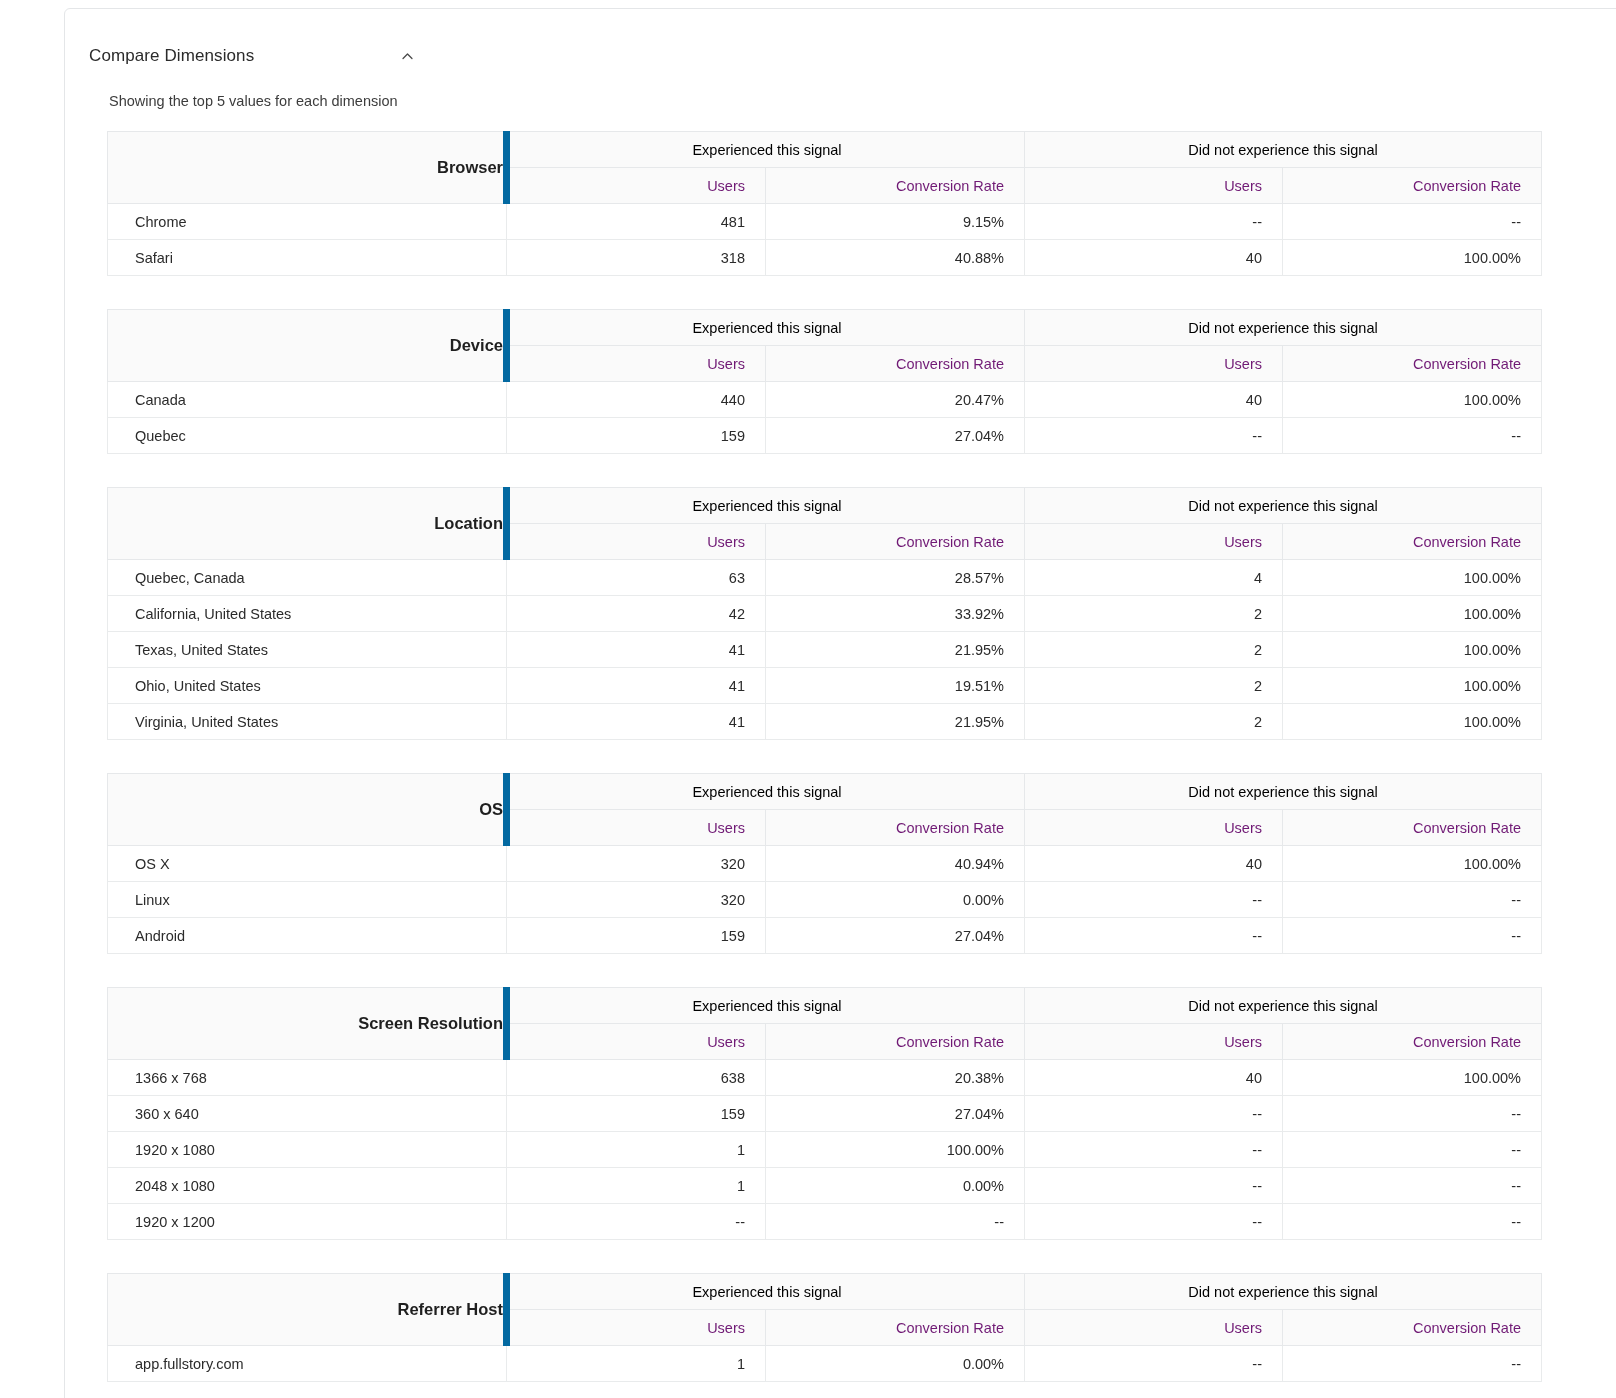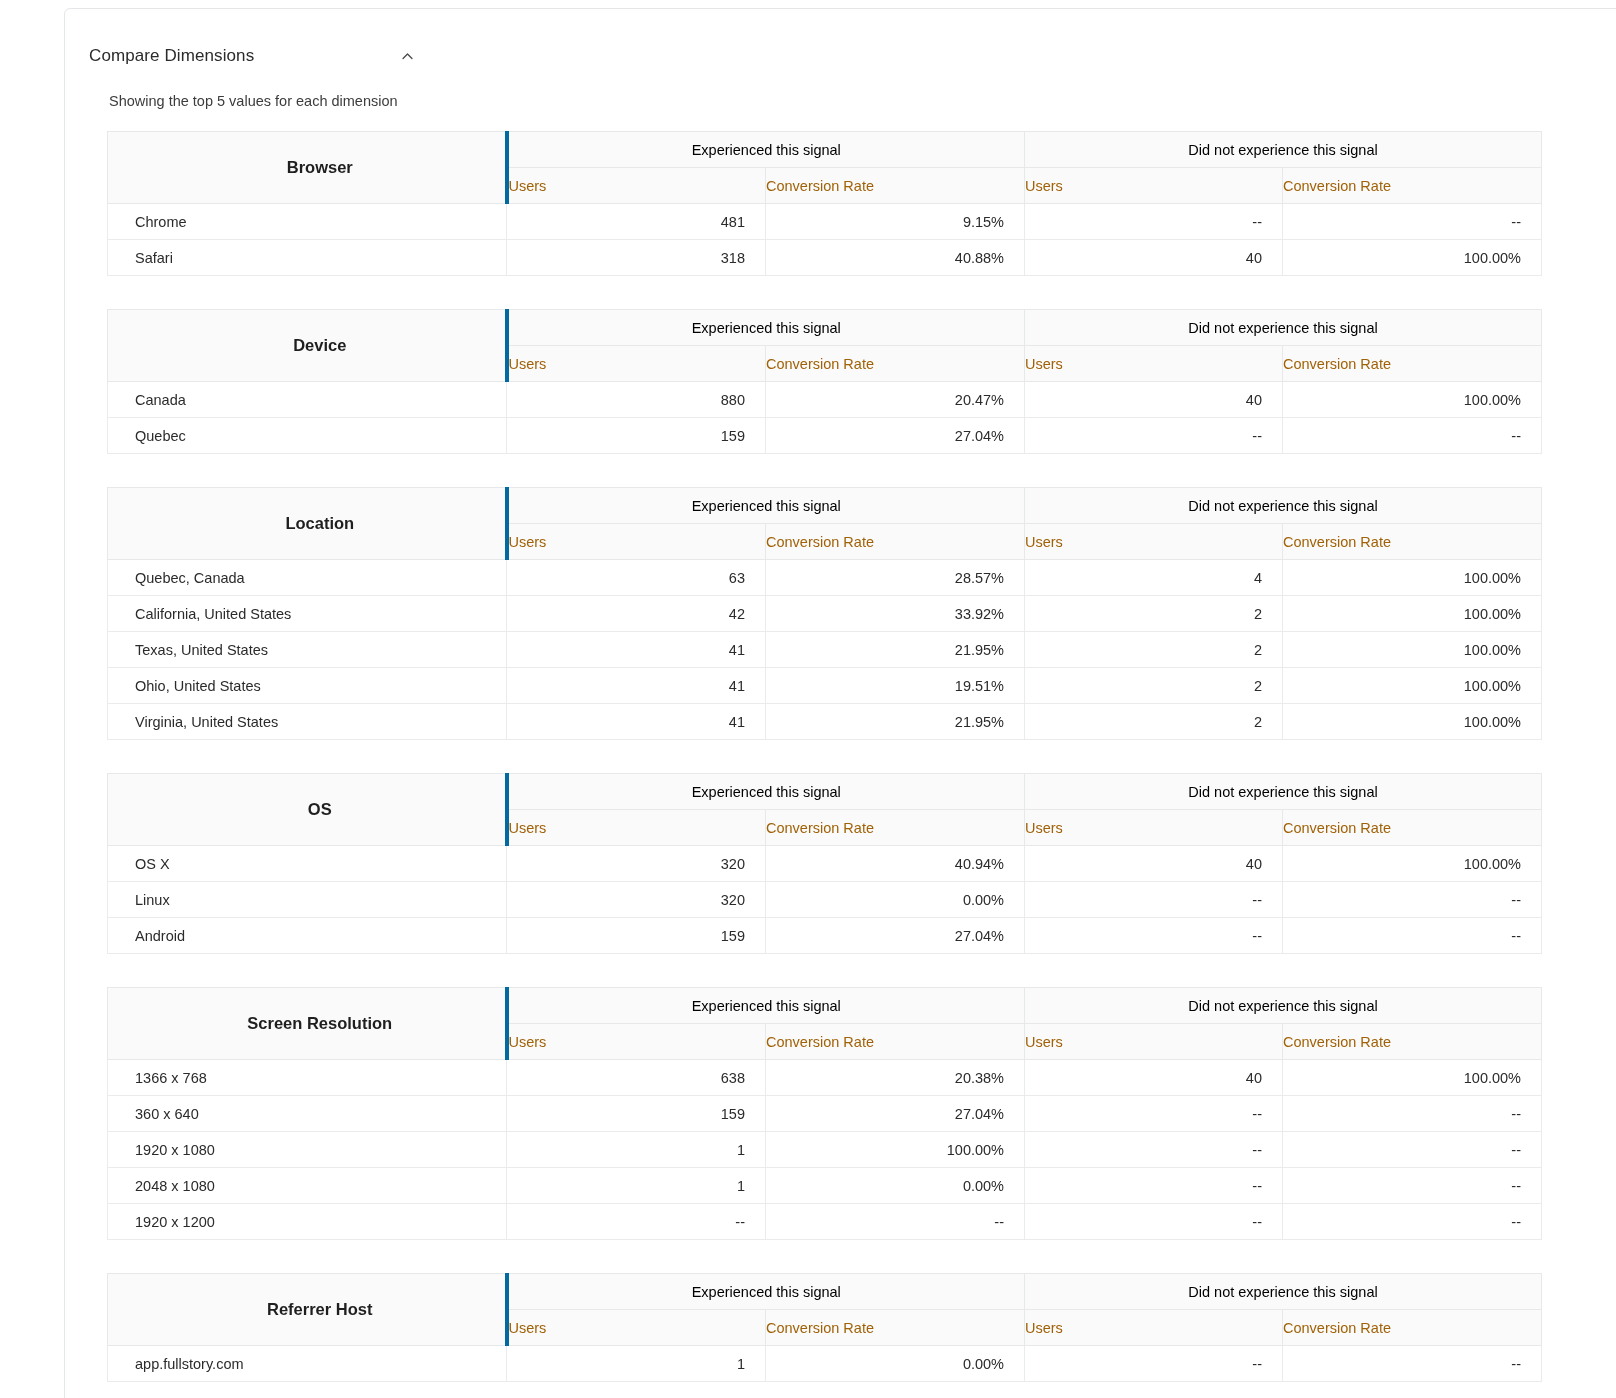--- a/index.html
+++ b/index.html
@@ -82,33 +82,33 @@
     color: #000000;
     font-size: 14.5px;
     padding: 0;
     height: 36px;
   }
   .dim-table thead th.group-label {
     text-align: center;
     vertical-align: middle;
   }
   .dim-table thead th.dim-name {
-    text-align: center;
+    text-align: right;
     vertical-align: middle;
     padding-left: 27px;
     font-weight: bold;
     font-size: 16.5px;
     color: #1f1f1f;
-    border-right: 4px solid #0369a1;
+    border-right: 7px solid #0369a1;
   }
   .dim-table thead tr.sub th {
     height: 36px;
-    text-align: left;
+    text-align: right;
     padding-right: 20px;
-    color: #a16207;
+    color: #701a75;
     font-size: 14.5px;
     border-top: none;
   }
   .dim-table tbody td {
     border: 1px solid #e9ebec;
     border-top: none;
     height: 36px;
     font-size: 14.5px;
     color: #2b2b2b;
     padding: 0 20px 0 0;
@@ -195,21 +195,21 @@
             <tr class="sub">
               <th>Users</th>
               <th>Conversion Rate</th>
               <th>Users</th>
               <th>Conversion Rate</th>
             </tr>
           </thead>
           <tbody>
             <tr>
               <td class="rowname">Canada</td>
-              <td>880</td>
+              <td>440</td>
               <td>20.47%</td>
               <td>40</td>
               <td>100.00%</td>
             </tr>
             <tr>
               <td class="rowname">Quebec</td>
               <td>159</td>
               <td>27.04%</td>
               <td>--</td>
               <td>--</td>

